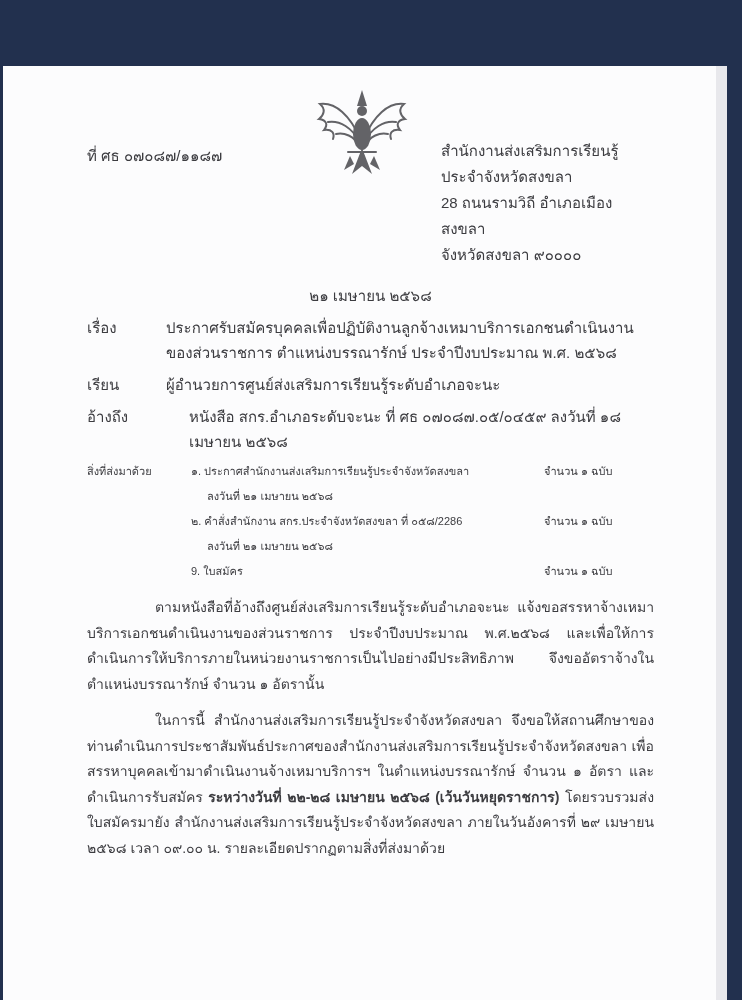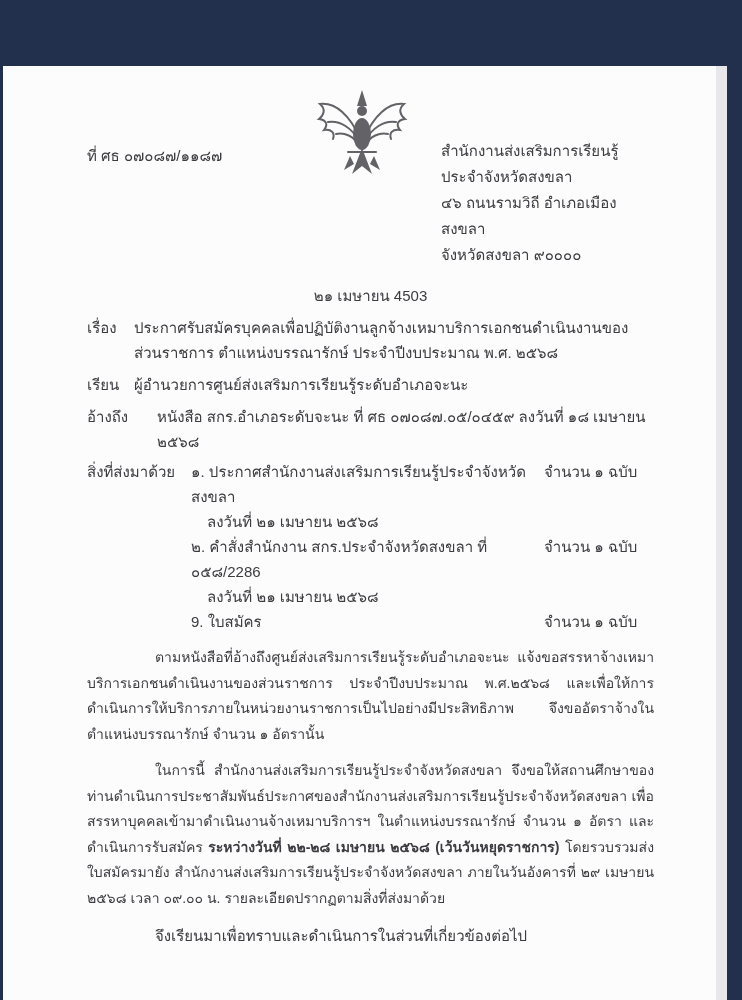--- a/index.html
+++ b/index.html
@@ -18,27 +18,27 @@
     overflow:hidden;
     margin-top:44px;
   }
   
   .hdr{display:flex;align-items:flex-start;}
   .ref-no{width:216px;margin-top:62px;font-size:15px;white-space:nowrap;}
   .emblem-wrap{width:118px;text-align:center;}
   .addr{flex:1;margin-top:56px;padding-left:20px;font-size:15px;line-height:26px;}
   .date-line{text-align:center;margin-top:16px;font-size:15px;}
   
-  .row{display:flex;margin-top:7px;font-size:15px;line-height:25px;}
+  .row{display:flex;margin-top:7px;font-size:15px;line-height:25px;gap:32px;}
   .lbl{flex:0 0 auto;}
   .lbl-w46{width:47px;}
   .lbl-w70{width:70px;}
   .val{flex:1;}
   
-  .att{display:flex;margin-top:5px;font-size:15px;line-height:25px;}
+  .att{display:flex;margin-top:5px;font-size:11px;line-height:25px;}
   .att-label{width:104px;flex:0 0 auto;}
   .att-items{flex:1;}
   .att-line1{display:flex;}
   .att-text{flex:1;padding-right:6px;}
   .att-count{width:110px;flex:0 0 auto;}
   .att-line2{padding-left:16px;}
   .att-line2:empty{display:none;}
   
   .para{margin-top:11px;font-size:14px;line-height:25.5px;text-indent:68px;text-align:justify;}
   .bold{font-weight:bold;}
@@ -71,26 +71,26 @@
           <circle cx="52" cy="29" r="5"></circle>
           <ellipse cx="52" cy="52" rx="9" ry="16"></ellipse>
           <path d="M52 66 L42 92 L52 84 L62 92 Z"></path>
           <path d="M40 74 L34 88 L44 82 Z"></path>
           <path d="M64 74 L70 88 L60 82 Z"></path>
         </g>
       </svg>
     </div>
     <div class="addr">
       <div>สำนักงานส่งเสริมการเรียนรู้ประจำจังหวัดสงขลา</div>
-      <div>๔๖ ถนนรามวิถี อำเภอเมืองสงขลา</div>
+      <div>28 ถนนรามวิถี อำเภอเมืองสงขลา</div>
       <div>จังหวัดสงขลา ๙๐๐๐๐</div>
     </div>
   </div>
 
-  <div class="date-line">๒๑ เมษายน 4503</div>
+  <div class="date-line">๒๑ เมษายน ๒๕๖๘</div>
 
   <div class="row">
     <span class="lbl lbl-w46">เรื่อง</span>
     <span class="val">ประกาศรับสมัครบุคคลเพื่อปฏิบัติงานลูกจ้างเหมาบริการเอกชนดำเนินงานของส่วนราชการ ตำแหน่งบรรณารักษ์ ประจำปีงบประมาณ พ.ศ. ๒๕๖๘</span>
   </div>
 
   <div class="row">
     <span class="lbl lbl-w46">เรียน</span>
     <span class="val">ผู้อำนวยการศูนย์ส่งเสริมการเรียนรู้ระดับอำเภอจะนะ</span>
   </div>
@@ -124,16 +124,15 @@
         </div>
 
       </div>
     </div>
   </div>
 
   <div class="para">ตามหนังสือที่อ้างถึงศูนย์ส่งเสริมการเรียนรู้ระดับอำเภอจะนะ แจ้งขอสรรหาจ้างเหมาบริการเอกชนดำเนินงานของส่วนราชการ ประจำปีงบประมาณ พ.ศ.๒๕๖๘ และเพื่อให้การดำเนินการให้บริการภายในหน่วยงานราชการเป็นไปอย่างมีประสิทธิภาพ จึงขออัตราจ้างในตำแหน่งบรรณารักษ์ จำนวน ๑ อัตรานั้น</div>
 
   <div class="para"><span>ในการนี้ สำนักงานส่งเสริมการเรียนรู้ประจำจังหวัดสงขลา จึงขอให้สถานศึกษาของท่านดำเนินการประชาสัมพันธ์ประกาศของสำนักงานส่งเสริมการเรียนรู้ประจำจังหวัดสงขลา เพื่อสรรหาบุคคลเข้ามาดำเนินงานจ้างเหมาบริการฯ ในตำแหน่งบรรณารักษ์ จำนวน ๑ อัตรา และดำเนินการรับสมัคร </span><span class="bold">ระหว่างวันที่ ๒๒-๒๘ เมษายน ๒๕๖๘ (เว้นวันหยุดราชการ)</span><span> โดยรวบรวมส่งใบสมัครมายัง สำนักงานส่งเสริมการเรียนรู้ประจำจังหวัดสงขลา ภายในวันอังคารที่ ๒๙ เมษายน ๒๕๖๘ เวลา ๐๙.๐๐ น. รายละเอียดปรากฏตามสิ่งที่ส่งมาด้วย</span></div>
 
-  <div class="closing">จึงเรียนมาเพื่อทราบและดำเนินการในส่วนที่เกี่ยวข้องต่อไป</div>
 
 
 </div>
 
 </body></html>

